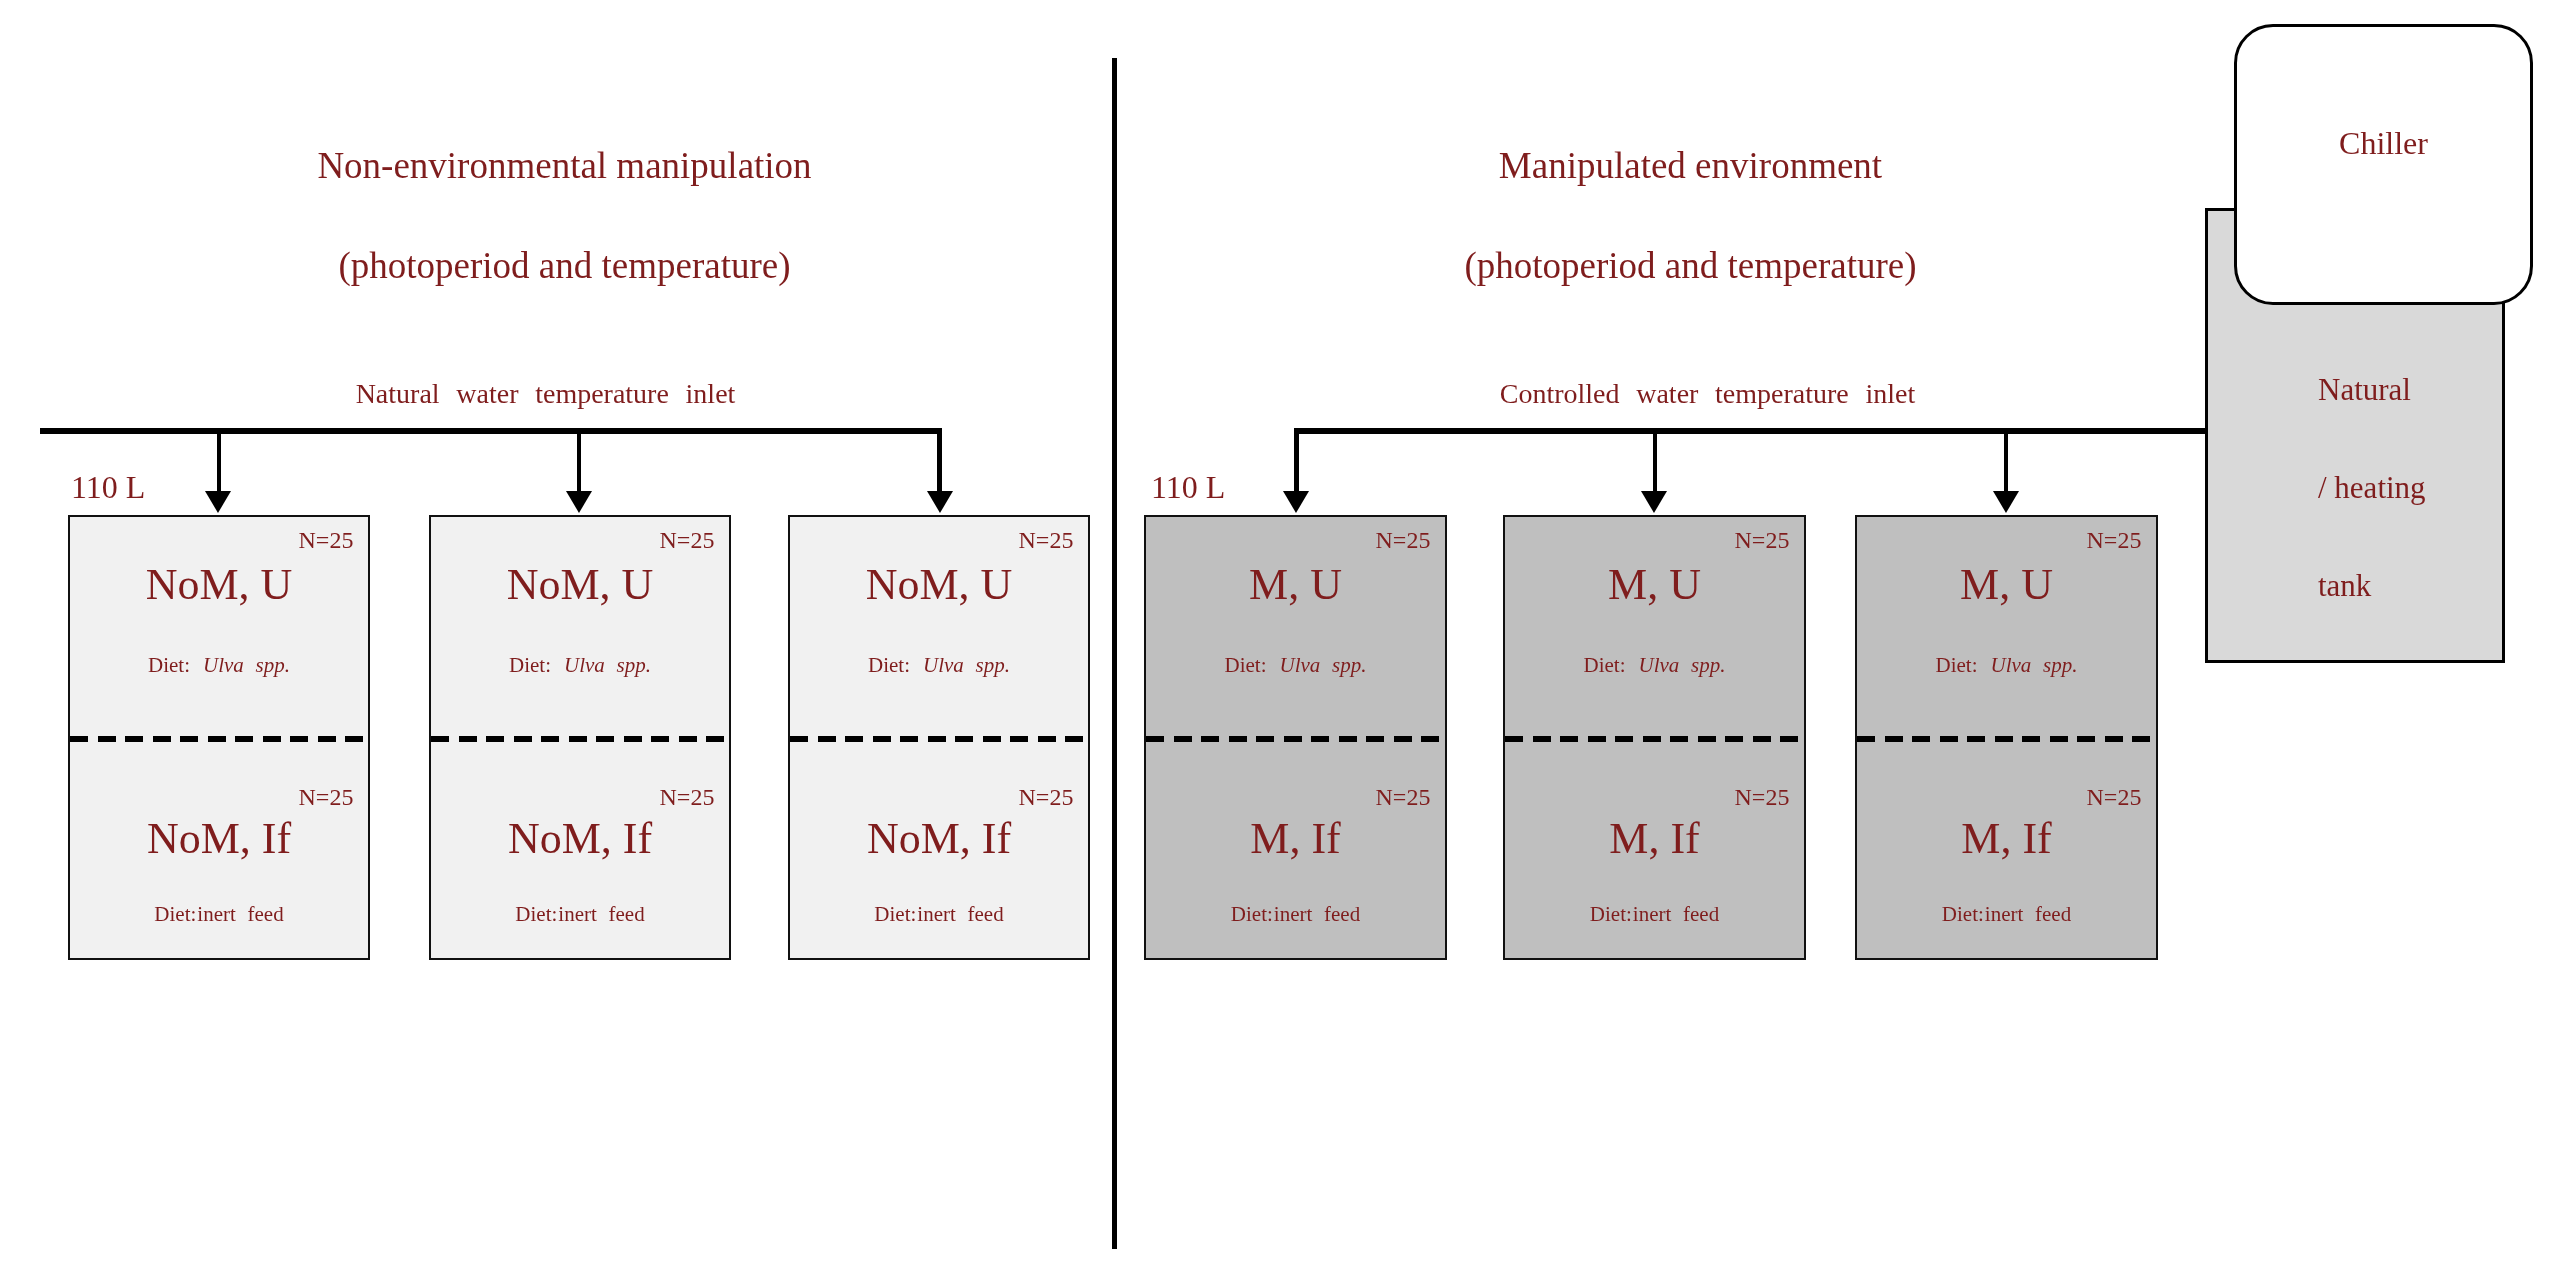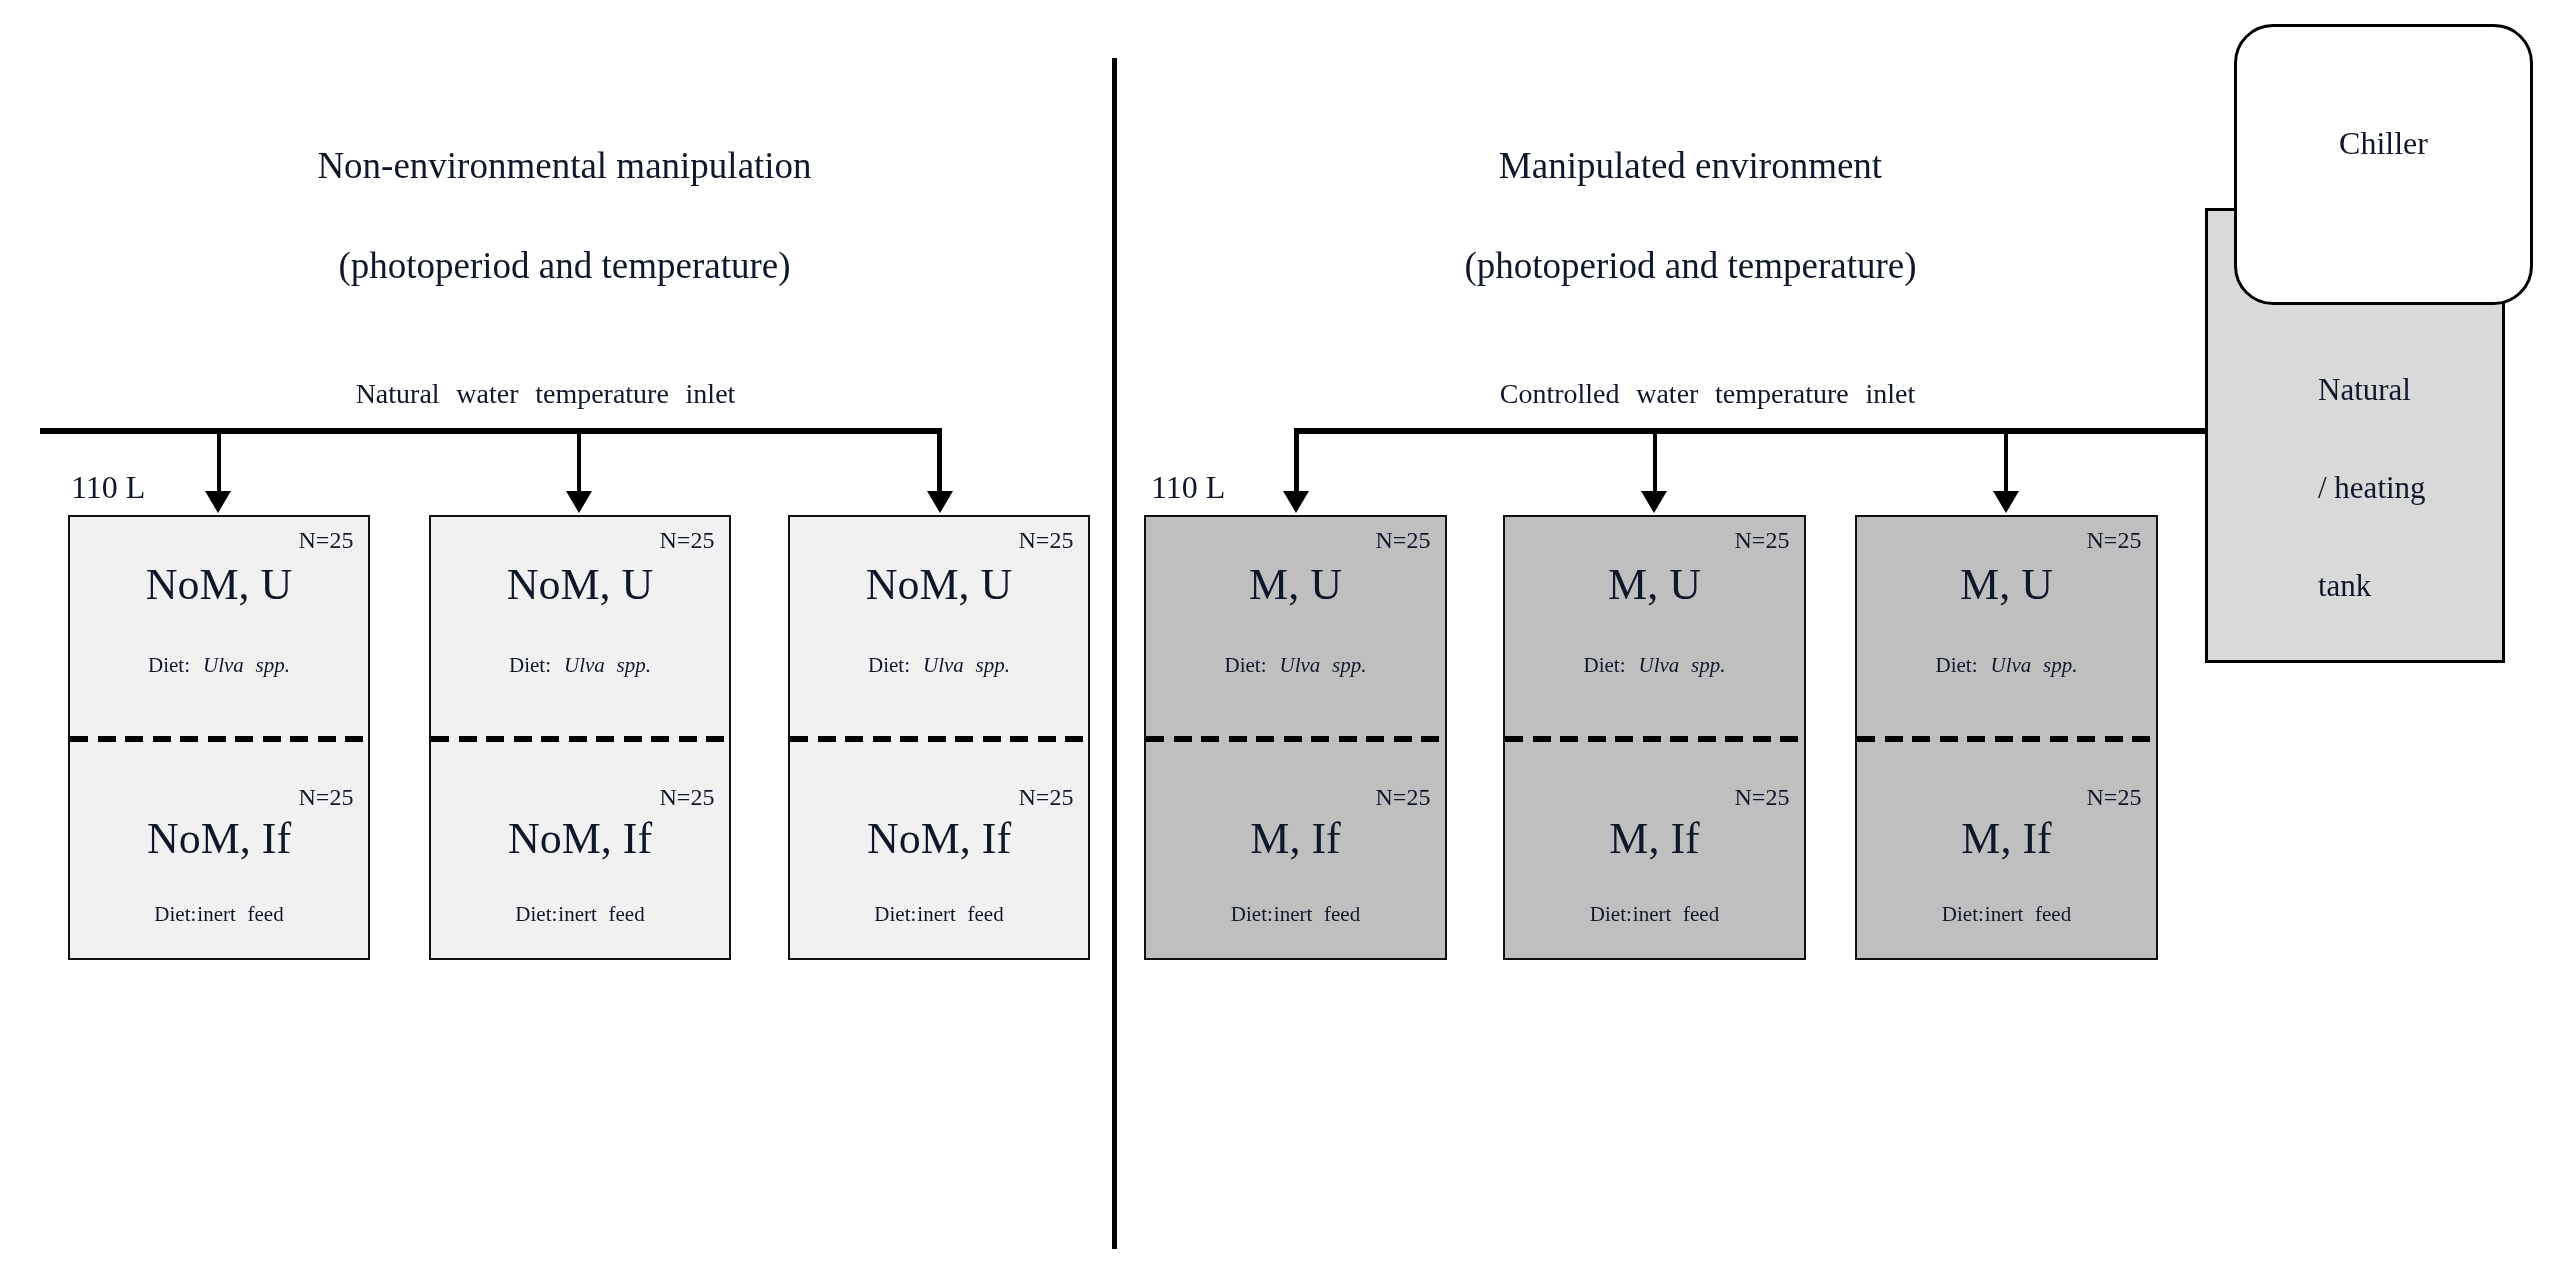--- a/index.html
+++ b/index.html
@@ -1,18 +1,18 @@
 <!DOCTYPE html>
 <html style="font-size:13px"><head>
 <meta charset="utf-8">
 <style>
   html,body{margin:0;padding:0;background:#ffffff;}
   .canvas{
     position:relative;width:2576px;height:1279px;background:#ffffff;overflow:hidden;
-    font-family:"Liberation Serif","DejaVu Serif",serif;color:#0f172a;
+    font-family:"Liberation Serif","DejaVu Serif",serif;color:#7f1d1d;
   }
 
   
   .panel-title{
     position:absolute;width:809px;text-align:center;
     font-size:37px;line-height:50px;white-space:pre-line;
   }
   
   .inlet-label{
     position:absolute;width:809px;text-align:center;

